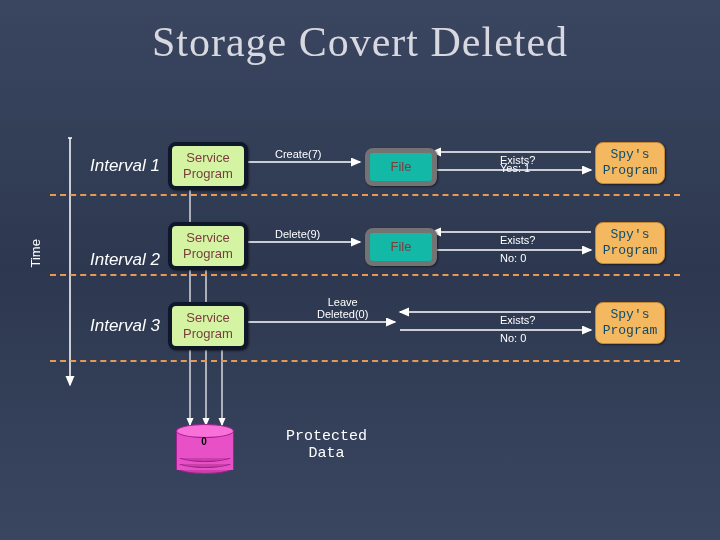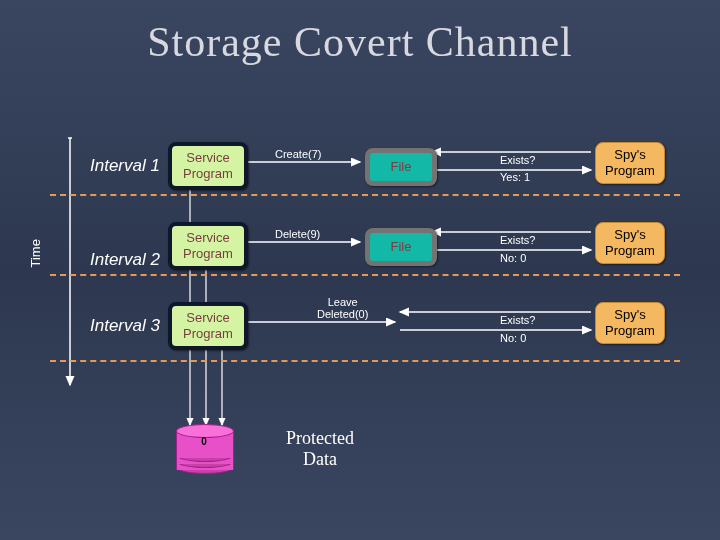--- a/index.html
+++ b/index.html
@@ -65,24 +65,25 @@
   }
   .file-box {
     background: #14b8a6;
     color: #7a3e3e;
     width: 62px;
     height: 28px;
     border: 5px solid #737373;
   }
   .spy-box {
     background: #f4b860;
-    color: #000000;
+    color: #0c4a6e;
     width: 68px;
     height: 40px;
     border: 1px solid #c88830;
+    font-family: Liberation Mono, monospace;
   }
   .op-label {
     position: absolute;
     color: #fff;
     font-size: 11px;
     font-family: Arial, sans-serif;
     text-align: center;
   }
   .arrow-label {
     position: absolute;
@@ -135,37 +136,37 @@
     text-align: center;
     color: #000;
     font-size: 10px;
     font-weight: bold;
     font-family: Arial;
     z-index: 5;
   }
   .protected-label {
     position: absolute;
     color: #fff;
-    font-size: 18px;
-    font-family: Liberation Serif, serif;
+    font-size: 15px;
+    font-family: Liberation Mono, monospace;
     text-align: center;
   }
   svg.arrows {
     position: absolute;
     top: 0;
     left: 0;
     width: 650px;
     height: 360px;
     pointer-events: none;
   }
 </style>
 </head>
 <body>
 
-<div class="title">Storage Covert Channel</div>
+<div class="title">Storage Covert Deleted</div>
 
 <div class="diagram">
 
   <svg class="arrows">
     <defs>
       <marker id="ah" markerWidth="8" markerHeight="8" refX="6" refY="3" orient="auto">
         <path d="M0,0 L7,3 L0,6 Z" fill="#fff"></path>
       </marker>
     </defs>
 
@@ -196,21 +197,21 @@
   <div class="interval-label" style="left:50px; top:26px;">Interval 1</div>
   <div class="box service-box" style="left:128px; top:12px;">
       <span style="white-space:pre-line;">Service
 Program</span>
     </div>
   <div class="op-label" style="left:235px; top:18px;">Create(7)</div>
   <div class="box file-box" style="left:325px; top:18px;">
       <span>File</span>
     </div>
   <div class="arrow-label" style="left:460px; top:8px;">Exists?</div>
-  <div class="arrow-label" style="left:460px; top:25px;">Yes: 1</div>
+  <div class="arrow-label" style="left:460px; top:16px;">Yes: 1</div>
   <div class="box spy-box" style="left:555px; top:12px;">
       <span style="white-space:pre-line;">Spy's
 Program</span>
     </div>
   <div class="dashed-line" style="left:10px; top:64px; width:630px;"></div>
 
   <div class="interval-label" style="left:50px; top:120px;">Interval 2</div>
   <div class="box service-box" style="left:128px; top:92px;">
       <span style="white-space:pre-line;">Service
 Program</span>

